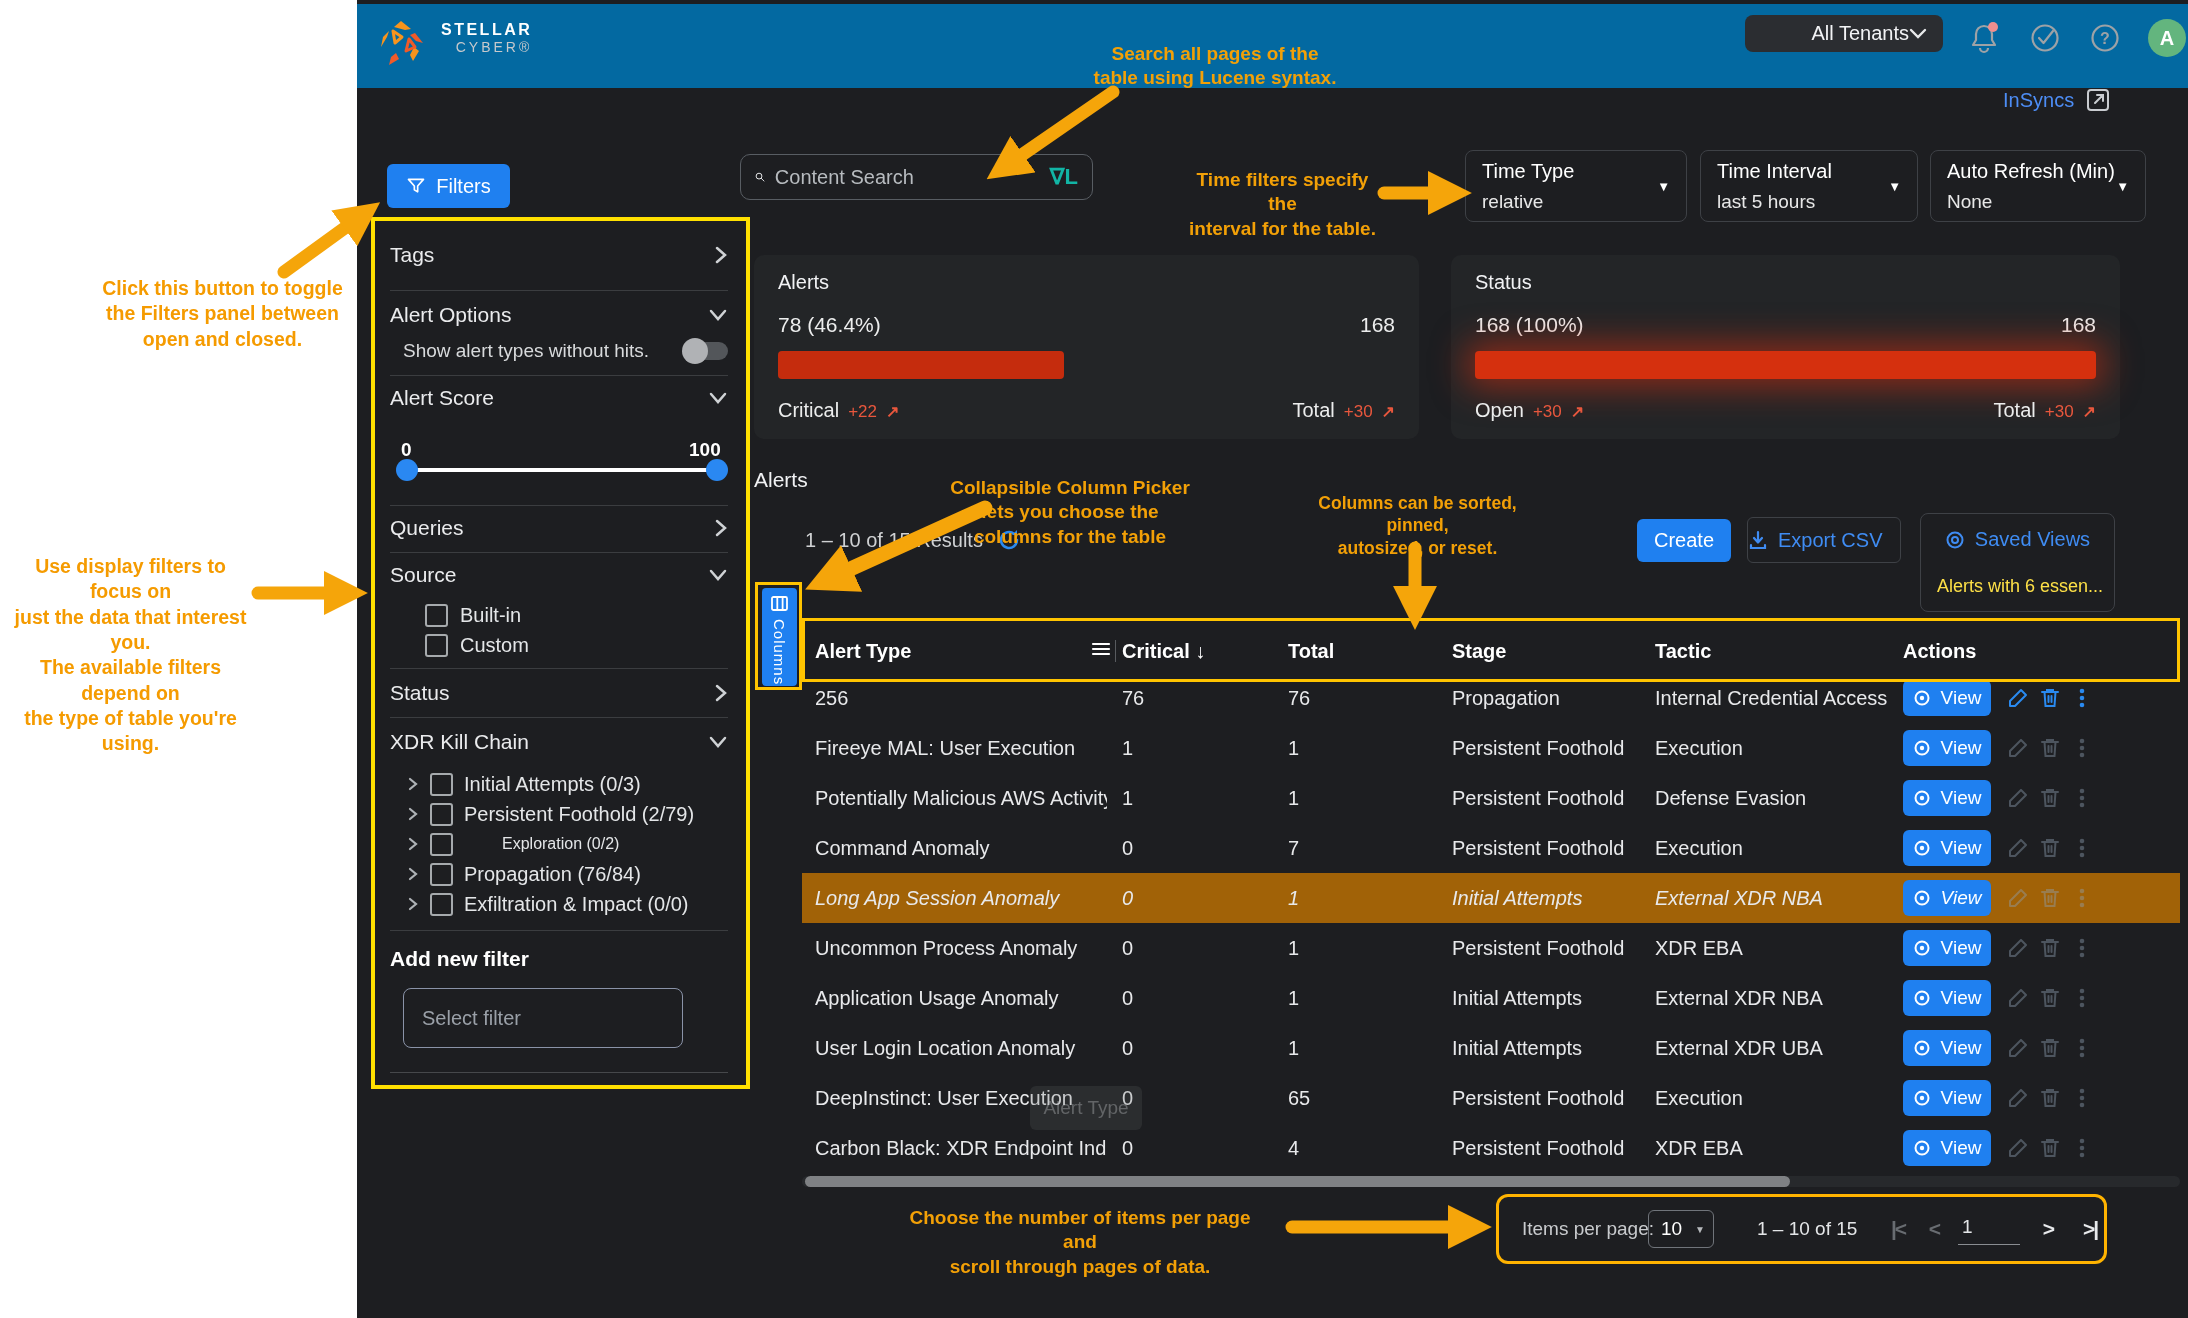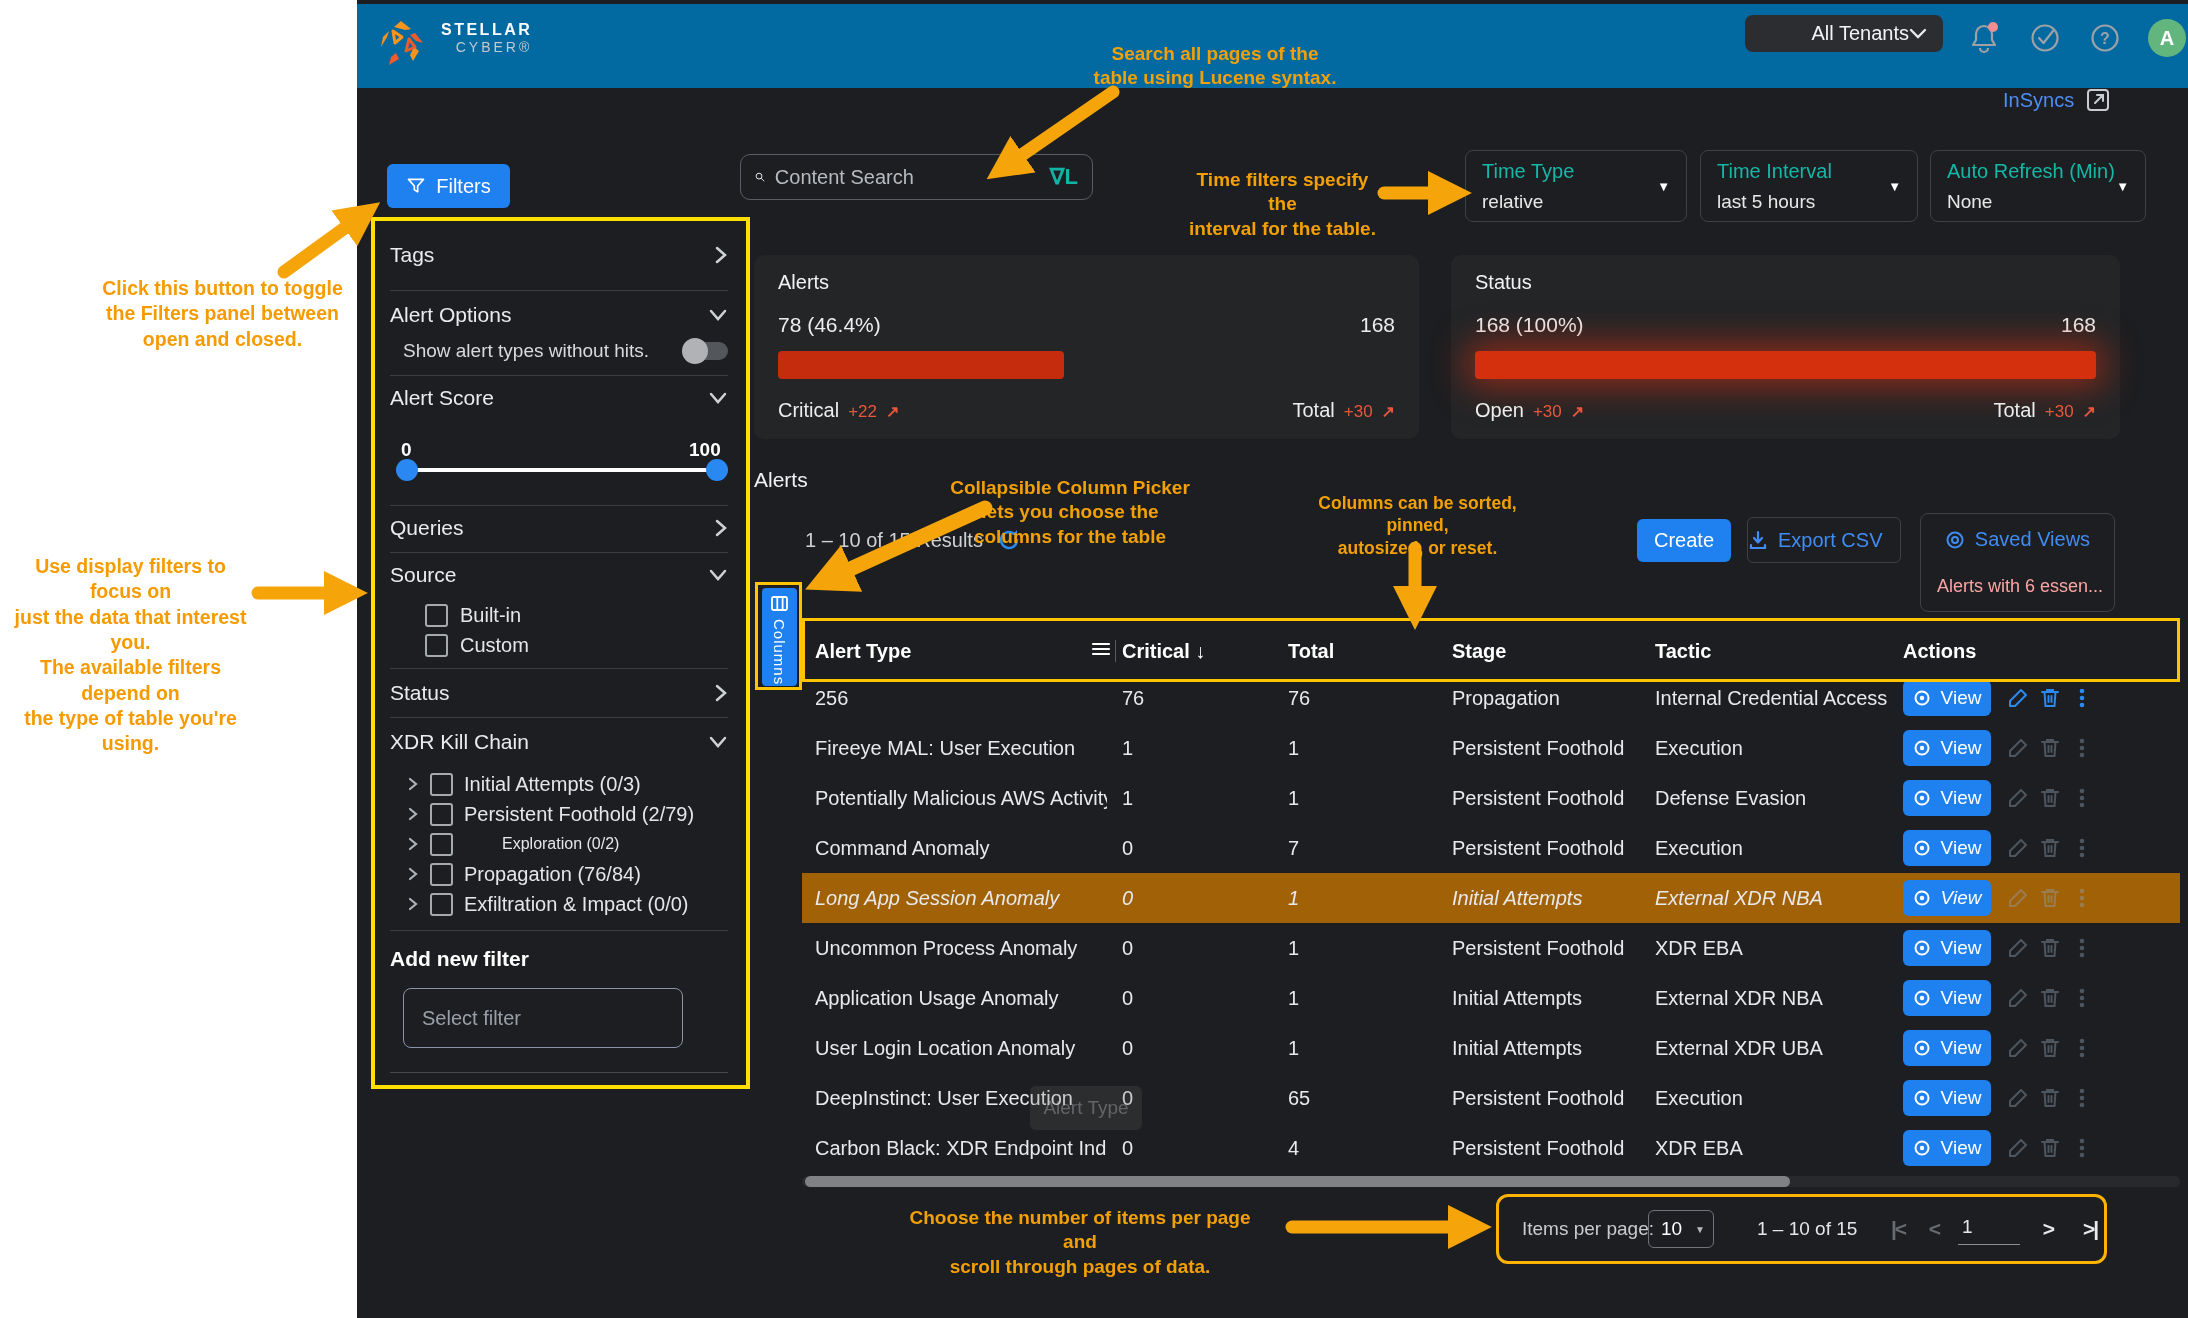--- a/index.html
+++ b/index.html
@@ -50,21 +50,21 @@
 
   
   .searchbox { position:absolute; left:383px; top:154px; width:353px; height:46px; border:1.5px solid #585d63;
                border-radius:10px; display:flex; align-items:center; padding:15px 14px; gap:10px; }
   .searchbox input { flex:1; background:transparent; border:none; outline:none; color:#e8e9eb;
                      font-size:20px; font-family:inherit; }
   .searchbox input::placeholder { color:#b7bbbf; }
   .lucene { color:#12b5a5; font-size:22px; font-weight:bold; }
   .timebox { position:absolute; top:150px; height:72px; border:1px solid #3e4146; border-radius:8px;
              background:#1d1e21; cursor:pointer; }
-  .timebox .tlabel { position:absolute; left:16px; top:9px; font-size:20px; color:#14b8a6; }
+  .timebox .tlabel { position:absolute; left:16px; top:9px; font-size:20px; color:#ffffff; }
   .timebox .tvalue { position:absolute; left:16px; top:40px; font-size:19px; color:#e8e8e8; }
   .timebox .tcaret { position:absolute; right:16px; top:28px; font-size:13px; color:#ffffff; }
 
   
   .card { position:absolute; top:255px; height:184px; background:#232527; border-radius:10px; }
   .card .ctitle { position:absolute; left:24px; top:16px; font-size:20px; color:#f1f2f4; }
   .card .cleft { position:absolute; left:24px; top:58px; font-size:21px; color:#eceded; }
   .card .cright { position:absolute; right:24px; top:58px; font-size:21px; color:#eceded; }
   .card .cbar { position:absolute; left:24px; right:24px; top:96px; height:28px; border-radius:4px; }
   .card .cfoot { position:absolute; left:24px; right:24px; top:144px; display:flex; justify-content:space-between; }
@@ -76,21 +76,21 @@
   .sec-title { position:absolute; left:397px; top:468px; font-size:21px; color:#f1f2f4; }
   .results { position:absolute; left:448px; top:528px; font-size:20px; color:#cfd1d3; display:flex; align-items:center; gap:14px; }
   .btn-blue { background:#1f80f0; border:none; border-radius:6px; color:#ffffff; font-size:20px;
               font-family:inherit; cursor:pointer; display:flex; align-items:center; justify-content:center; gap:10px; }
   .btn-outline { background:transparent; border:1px solid #3e4146; border-radius:6px; color:#3f8cf3;
                  font-size:20px; font-family:inherit; cursor:pointer; display:flex; align-items:center; justify-content:flex-start; gap:10px; }
   .savedviews { position:absolute; left:1563px; top:513px; width:195px; height:99px; border:1px solid #3e4146;
                 border-radius:8px; cursor:pointer; }
   .savedviews .svtop { position:absolute; left:0; right:0; top:14px; display:flex; align-items:center; justify-content:center;
                        gap:10px; color:#3f8cf3; font-size:20px; }
-  .savedviews .svsub { position:absolute; left:16px; top:62px; font-size:18px; color:#fca5a5; white-space:nowrap;
+  .savedviews .svsub { position:absolute; left:16px; top:62px; font-size:18px; color:#fde047; white-space:nowrap;
                        overflow:hidden; width:165px; }
   .columns-btn { position:absolute; left:405px; top:588px; width:35px; height:98px; background:#1f80f0; border-radius:4px;
                  display:flex; flex-direction:column; align-items:center; padding-top:8px; gap:8px; cursor:pointer; }
   .columns-btn .vtext { writing-mode:vertical-rl; font-size:15px; color:#ffffff; letter-spacing:1px; }
 
   .tablewrap { position:absolute; left:445px; top:0; width:1378px; height:1318px; }
   .thead { position:absolute; left:0; top:620px; width:1378px; height:62px; }
   .thcell { position:absolute; top:0; height:62px; line-height:62px; font-size:20px; font-weight:bold; color:#ffffff; white-space:nowrap; }
   .trow { position:absolute; left:0; width:1378px; height:50px; cursor:pointer; }
   .trow.hl { background:#a16207;font-style:italic; }

